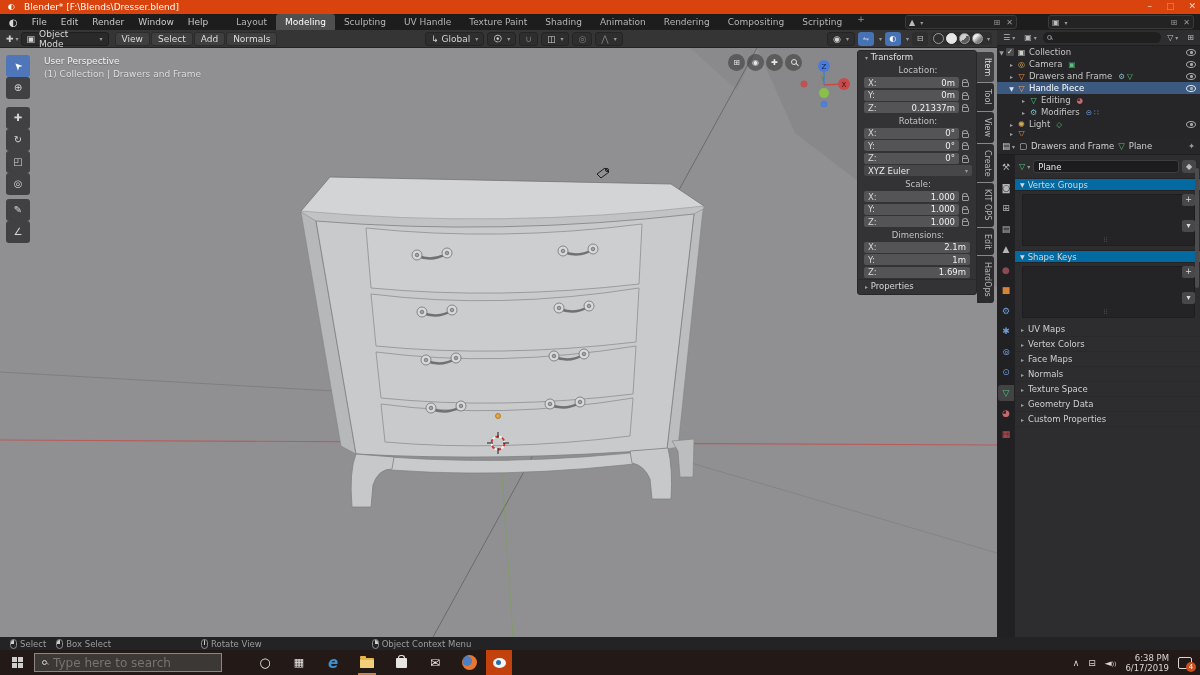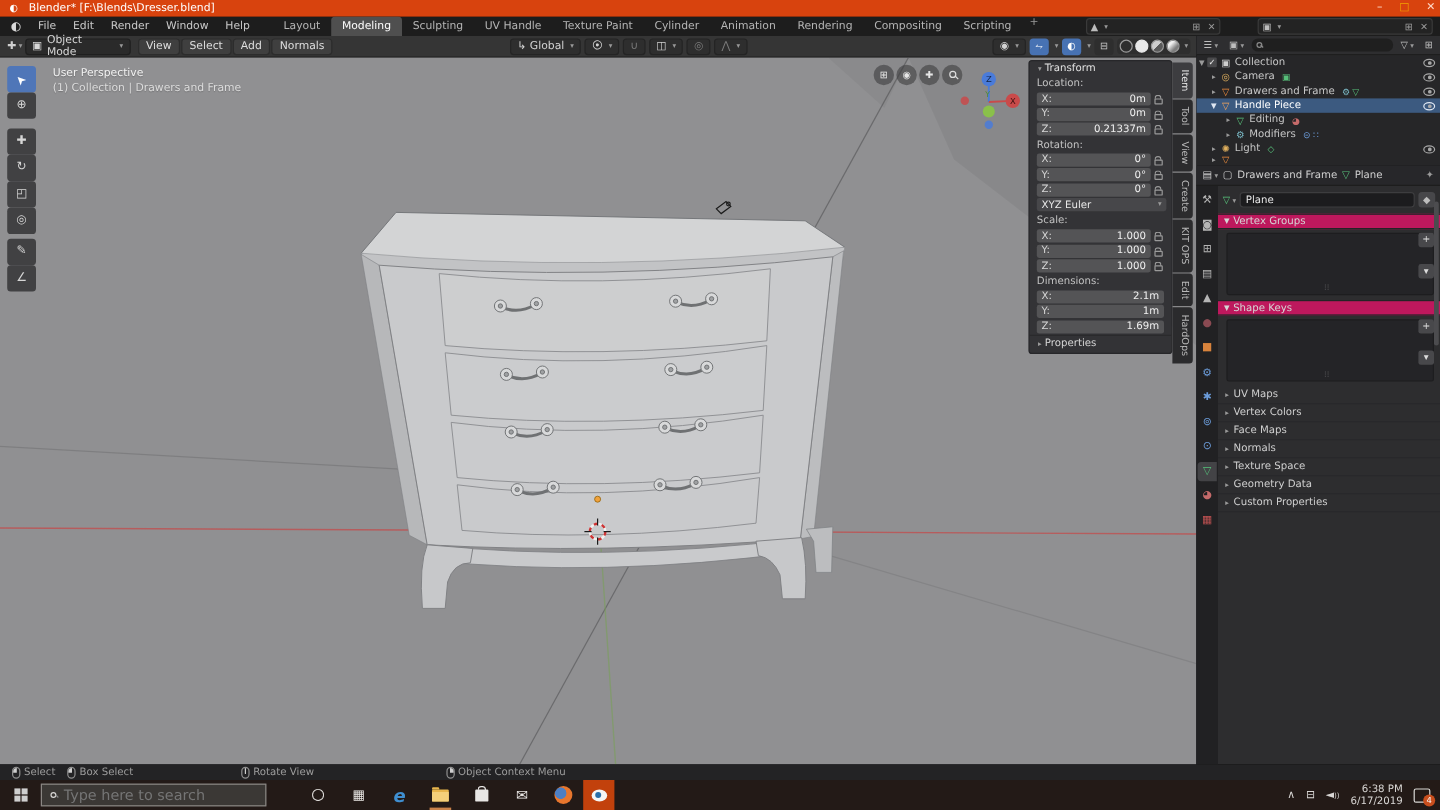--- a/index.html
+++ b/index.html
@@ -65,21 +65,21 @@
   .navbtn { position:absolute; width:17px; height:17px; border-radius:50%; background:rgba(63,63,65,.62);
     color:#e6e6e6; text-align:center; line-height:17px; font-size:8px; }
   .mag { display:inline-block; width:6px; height:6px; border:1.4px solid #dedede; border-radius:50%; position:relative; }
   .mag::after { content:''; position:absolute; width:4px; height:1.4px; background:#dedede;
     transform:rotate(45deg); right:-3px; bottom:-1px; }
 
   
   .npanel { position:absolute; left:857px; top:2px; width:120px; background:#333336; border:1px solid #27272a;
     border-radius:3px; color:#c8c8c8; font-size:8.5px; padding-bottom:2px; }
   .nphead { height:13px; line-height:13px; padding-left:5px; color:#e0e0e0; }
-  .npsec { padding:1px 4px 2px 6px; color:#c2c2c2; }
+  .npsec { padding:1px 4px 2px 6px; color:#c2c2c2;text-align:center; }
   .nrow { display:flex; align-items:center; padding:0 4px 0 6px; margin-bottom:1.5px; }
   .nfield { flex:1; background:#545456; border-radius:2px; height:11px; display:flex; align-items:center;
     padding:0 4px; color:#efefef; }
   .nfield .ax { color:#d6d6d6; }
   .nfield .val { margin-left:auto; }
   .lockwrap { width:13px; display:flex; justify-content:center; }
   .lock { width:7px; height:5px; border:1px solid #9a9a9a; border-radius:1px; position:relative; margin-top:4px; }
   .lock::before { content:''; position:absolute; left:-1px; top:-4px; width:4px; height:3px;
     border:1px solid #9a9a9a; border-bottom:none; border-radius:3px 3px 0 0; }
   .eulrow { margin:1px 4px 2px 6px; background:#47474a; border-radius:2px; height:11px; display:flex;
@@ -118,21 +118,21 @@
   .ptab { width:16px; height:16px; text-align:center; line-height:16px; font-size:9px; border-radius:3px 0 0 3px; }
   .ptab.active { background:#434346; }
   .pbody { position:absolute; left:18px; top:17px; right:0; bottom:0; }
   .namerow { display:flex; align-items:center; margin:5px 4px; gap:3px; }
   .nameinput { flex:1; background:#1c1c1e; border:1px solid #3d3d3f; border-radius:3px; height:13px;
     color:#e6e6e6; font-size:8.5px; display:flex; align-items:center; padding:0 4px; }
   .shield { width:14px; height:13px; background:#47474a; border-radius:3px; color:#bdbdbd; font-size:8px;
     text-align:center; line-height:13px; }
   .ppanel { margin:2px 0 4px 0; }
   .pphead { height:13px; display:flex; align-items:center; color:#d5d5d5; font-size:8.5px; padding-left:5px;
-    background:#be185d; border-top:1px solid #242426; border-bottom:1px solid #242426; gap:3px; }
+    background:#0369a1; border-top:1px solid #242426; border-bottom:1px solid #242426; gap:3px; }
   .pplist { position:relative; margin:3px 5px 0 7px; height:52px; background:#242427; border:1px solid #1d1d1f; border-radius:2px; }
   .ppbtns { position:absolute; right:-1px; top:-1px; display:flex; flex-direction:column; gap:2px; }
   .ppbtn { width:13px; height:12px; background:#48484b; border-radius:2px; color:#dcdcdc; font-size:8px;
     text-align:center; line-height:12px; }
   .griddots { position:absolute; left:47%; bottom:1px; color:#5c5c5e; font-size:7px; }
   .collrow { height:15px; display:flex; align-items:center; color:#cfcfcf; font-size:8.5px; padding-left:6px; gap:4px;
     border-bottom:1px solid #29292b; }
   .collrow .exp { font-size:6px; color:#9a9a9a; }
   .scroll { position:absolute; right:1px; top:30px; width:4px; height:120px; background:#4c4c4f; border-radius:2px; }
 
@@ -196,21 +196,21 @@
     <span class="menu">Edit</span>
     <span class="menu">Render</span>
     <span class="menu">Window</span>
     <span class="menu">Help</span>
     <div class="wstabs">
       <span class="ws">Layout</span>
       <span class="ws active">Modeling</span>
       <span class="ws">Sculpting</span>
       <span class="ws">UV Handle</span>
       <span class="ws">Texture Paint</span>
-      <span class="ws">Cylinder</span>
+      <span class="ws">Shading</span>
       <span class="ws">Animation</span>
       <span class="ws">Rendering</span>
       <span class="ws">Compositing</span>
       <span class="ws">Scripting</span>
       <span class="wsadd">+</span>
     </div>
     <div class="sceneblk">
       <span class="selicon">▲</span>
       <span class="caret">▾</span>
       <span class="selname">Scene</span>

